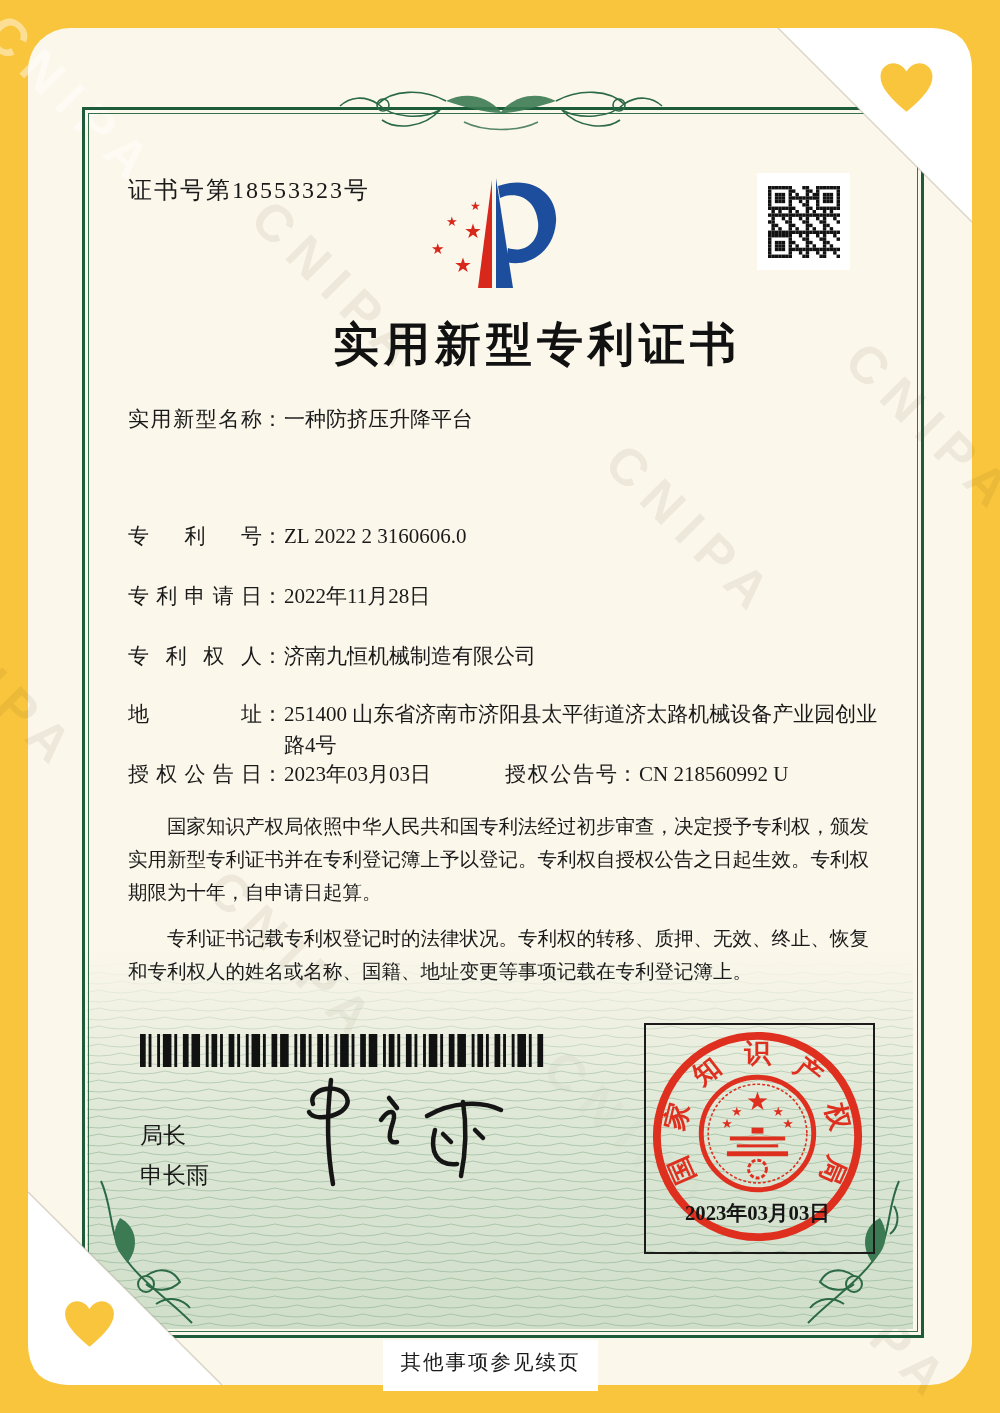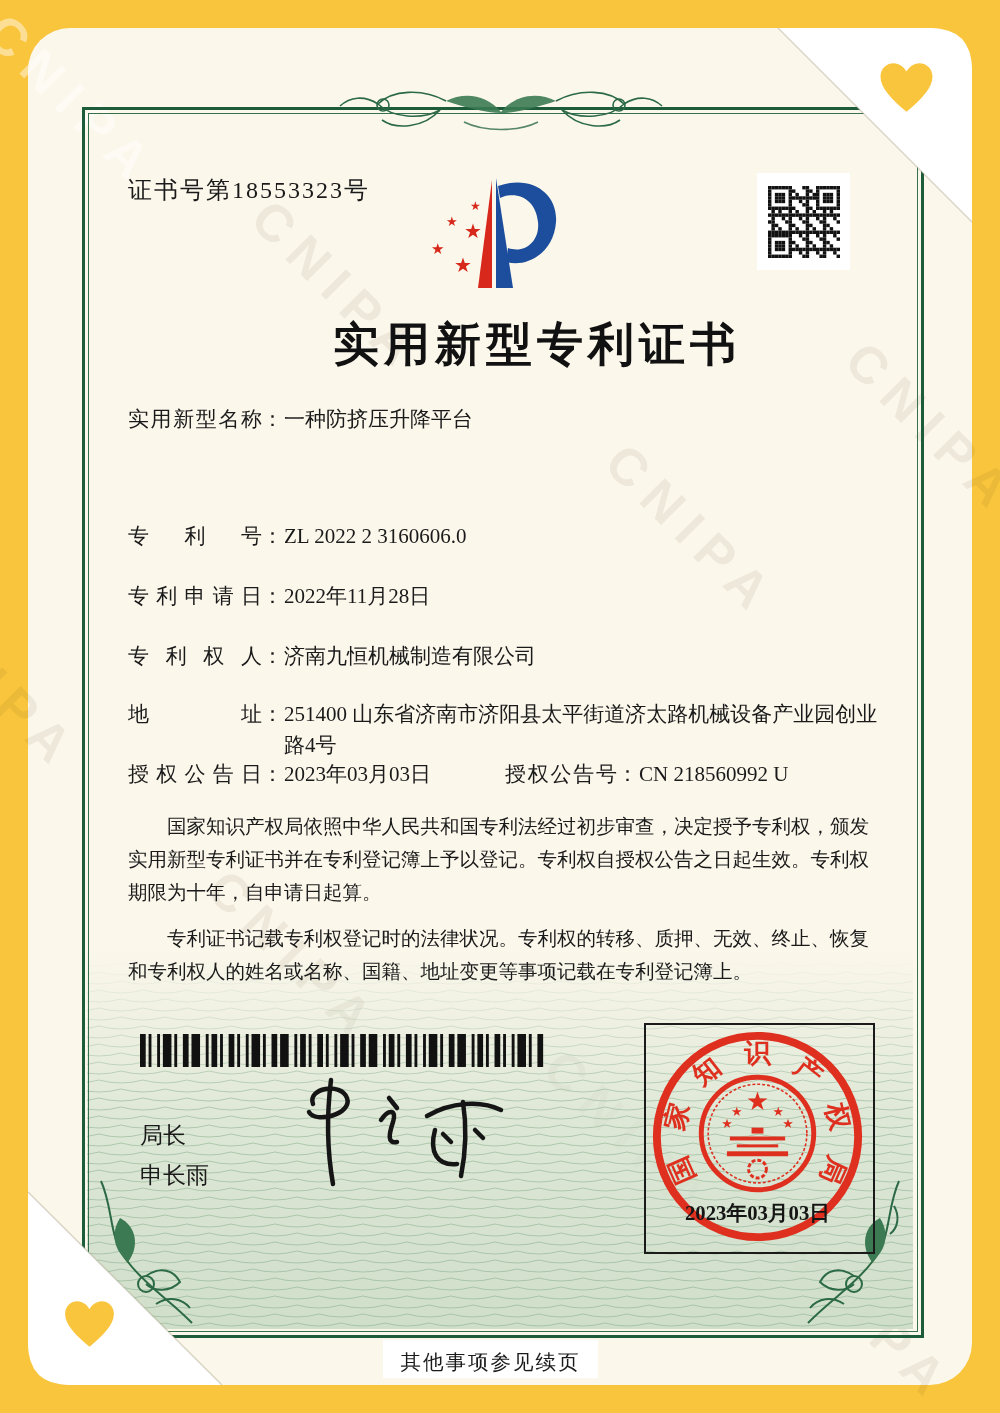--- a/index.html
+++ b/index.html
@@ -28,21 +28,21 @@
   .val{display:inline-block;max-width:600px;vertical-align:top;}
   .pair2{position:absolute;left:377px;top:0;}
   .pair2 .lbl{width:112px;}
   #bodytext{left:128px;top:810px;width:753px;font-size:19.5px;line-height:33px;color:#1a1a1a;}
   #bodytext p{margin:0 0 13px 0;text-indent:2em;}
   #officer-title{left:140px;top:1120px;font-size:23px;font-family:"Liberation Sans","DejaVu Sans",sans-serif;color:#1a1a1a;}
   #officer-name{left:140px;top:1160px;font-size:23px;font-family:"Liberation Sans","DejaVu Sans",sans-serif;color:#1a1a1a;}
   #pagenum{left:82px;top:1290px;width:836px;text-align:center;font-size:17px;color:#222;}
   #qrbox{left:757px;top:173px;width:93px;height:97px;background:#fff;display:flex;align-items:center;justify-content:center;}
   #sealbox{left:644px;top:1023px;width:227px;height:227px;border:2px solid #1b1b1b;background:transparent;z-index:4;}
-  #notestrip{left:383px;top:1340px;width:215px;height:38px;background:#fff;z-index:5;
+  #notestrip{left:383px;top:1340px;width:215px;height:51px;background:#fff;z-index:5;
     text-align:center;line-height:45px;font-size:20.5px;color:#1a1a1a;letter-spacing:2px;}
   .fold{position:absolute;left:0;top:0;z-index:6;pointer-events:none;}
   .heart{position:absolute;z-index:7;}
   svg{display:block;}
 </style>
 </head>
 <body>
 
 <div id="page">
   <div id="card"></div>

